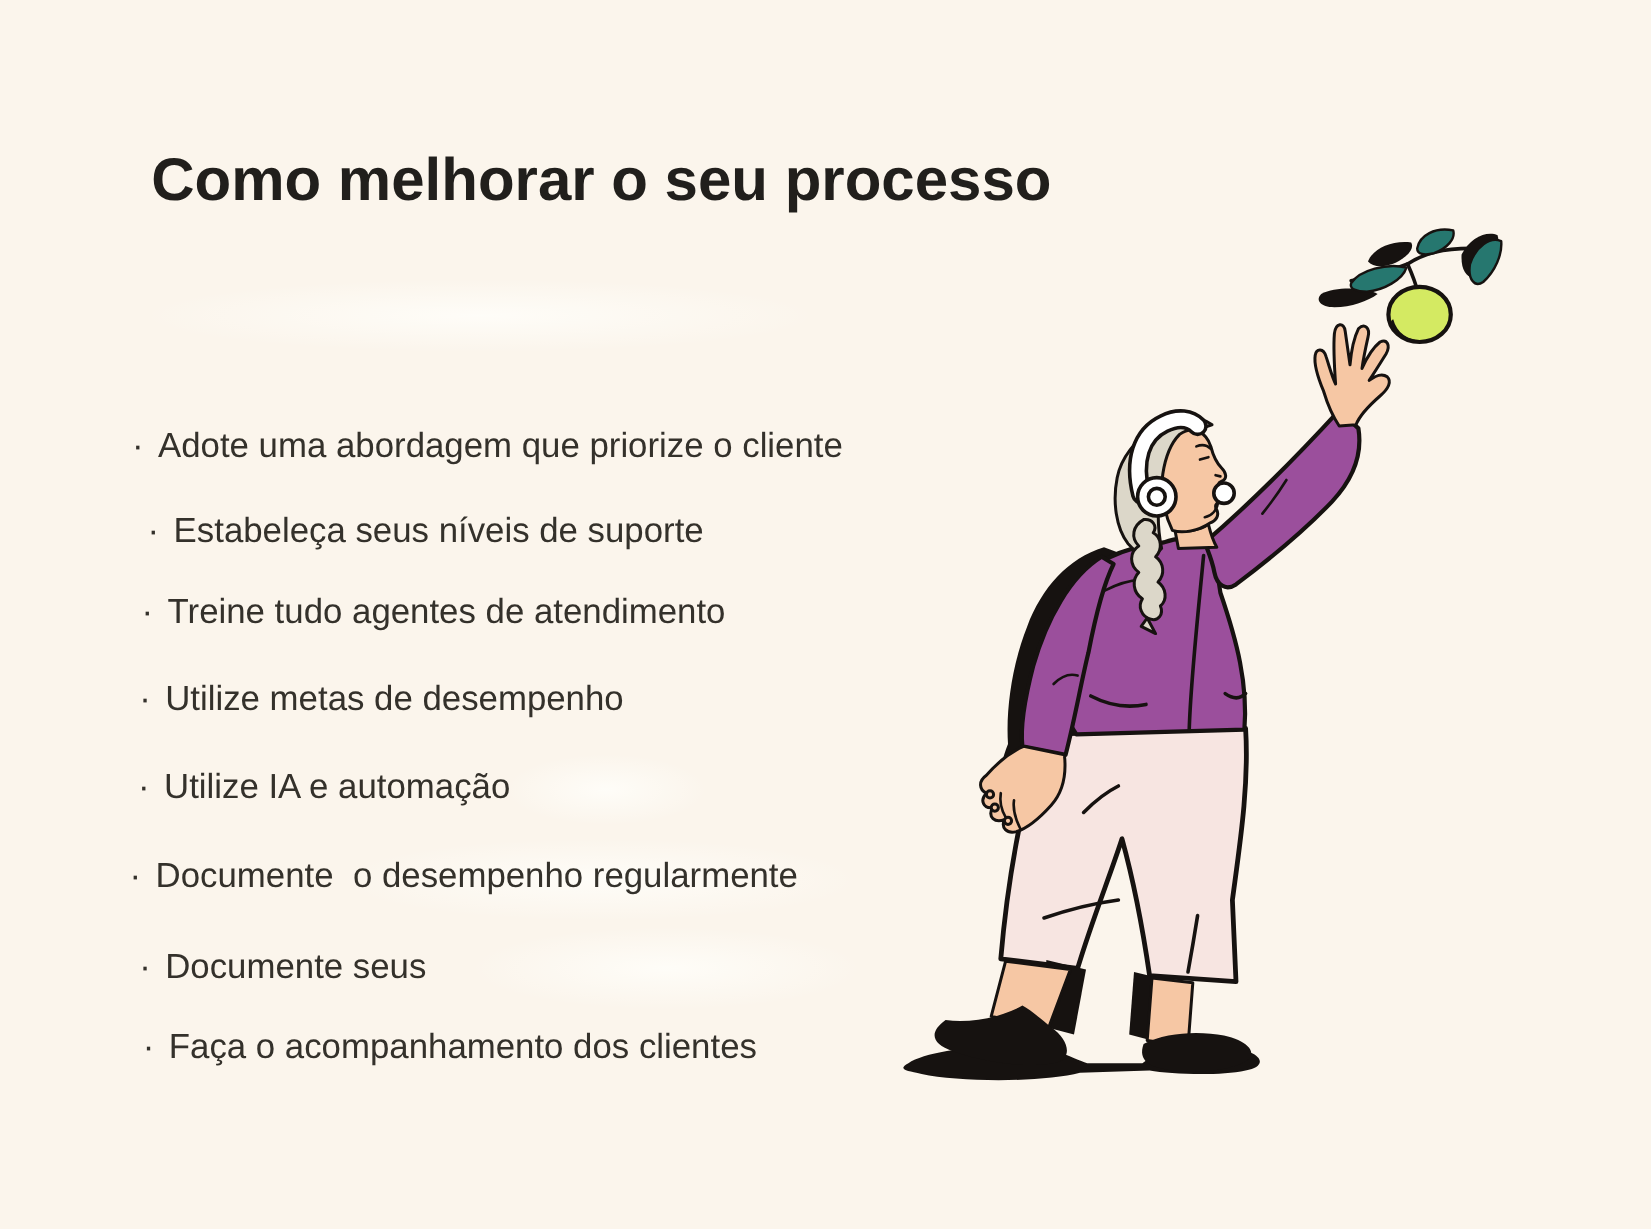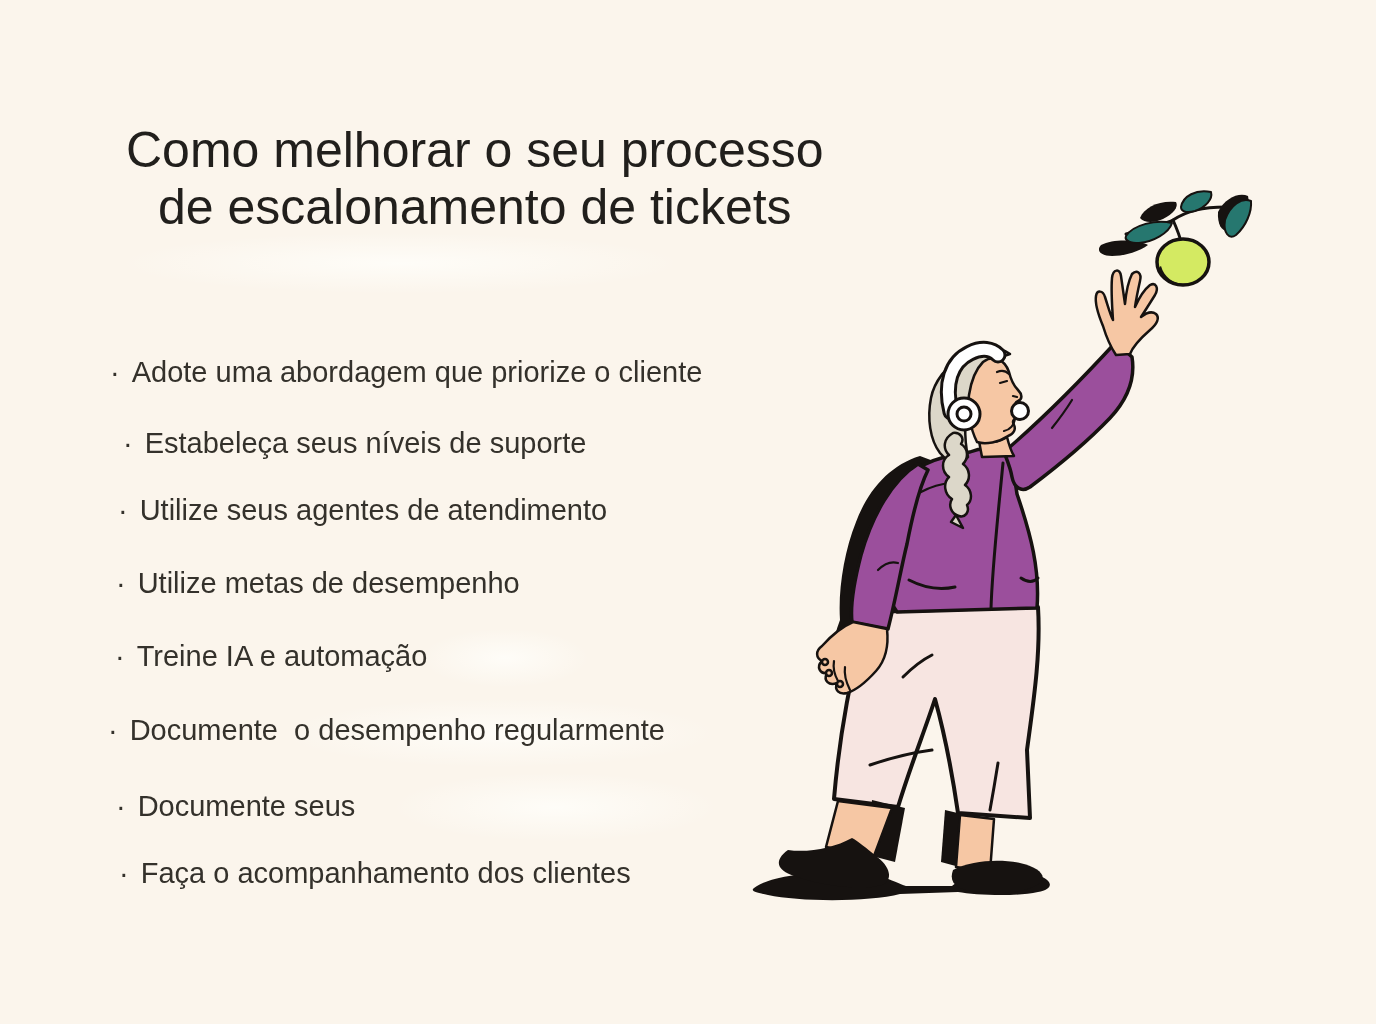--- a/index.html
+++ b/index.html
@@ -15,21 +15,21 @@
   }
   .blob{position:absolute;pointer-events:none;border-radius:50%;
     background:radial-gradient(ellipse at center, rgba(255,254,250,0.85) 0%, rgba(255,254,250,0) 70%);}
   .blob.b1{left:115px;top:232px;width:570px;height:62px;}
   .blob.b2{left:280px;top:698px;width:440px;height:70px;}
   .blob.b3{left:390px;top:772px;width:330px;height:70px;}
   .blob.b4{left:420px;top:628px;width:170px;height:60px;}
   .title{
     position:absolute;left:126px;top:122px;
     font-size:50px;line-height:57px;letter-spacing:0px;
-    color:var(--title);font-weight:400;white-space:pre;text-align:center;
+    color:var(--title);font-weight:700;white-space:pre;
   }
   .list{position:absolute;left:0;top:0;width:830px;height:1024px;list-style:none;}
   .item{
     position:absolute;display:flex;align-items:baseline;gap:12px;
     font-size:29px;line-height:36px;color:var(--text);white-space:pre-wrap;
   }
   .item .bullet{font-size:29px;}
   .item:nth-child(1){left:110px;top:354px;}
   .item:nth-child(2){left:123px;top:425px;}
   .item:nth-child(3){left:118px;top:492px;}
@@ -52,28 +52,28 @@
   .thin{stroke-width:2.2;}
 </style>
 </head>
 <body>
 
 <div class="blob b1"></div>
 <div class="blob b2"></div>
 <div class="blob b3"></div>
 <div class="blob b4"></div>
 
-<h1 class="title"><span>Como melhorar o seu processo</span><br><span>de escalonamento de tickets</span></h1>
+<h1 class="title"><span>Como melhorar o seu processo</span><br></h1>
 
 <ul class="list">
   <li class="item"><span class="bullet">·</span><span>Adote uma abordagem que priorize o cliente</span></li>
   <li class="item"><span class="bullet">·</span><span>Estabeleça seus níveis de suporte</span></li>
-  <li class="item"><span class="bullet">·</span><span>Utilize seus agentes de atendimento</span></li>
+  <li class="item"><span class="bullet">·</span><span>Treine tudo agentes de atendimento</span></li>
   <li class="item"><span class="bullet">·</span><span>Utilize metas de desempenho</span></li>
-  <li class="item"><span class="bullet">·</span><span>Treine IA e automação</span></li>
+  <li class="item"><span class="bullet">·</span><span>Utilize IA e automação</span></li>
   <li class="item"><span class="bullet">·</span><span>Documente  o desempenho regularmente</span></li>
   <li class="item"><span class="bullet">·</span><span>Documente seus</span></li>
   <li class="item"><span class="bullet">·</span><span>Faça o acompanhamento dos clientes</span></li>
 </ul>
 
 <svg class="illustration" viewBox="0 0 560 770" aria-hidden="true">
 
   <path class="ink" d="M37,736 C55,724 120,717 160,726 C172,730 180,734 186,736 L232,736
        C250,722 300,717 322,727 C334,732 332,740 318,742 C295,747 255,745 238,742
        L180,744 C150,752 80,752 48,745 C34,742 28,741 37,736 Z"></path>

